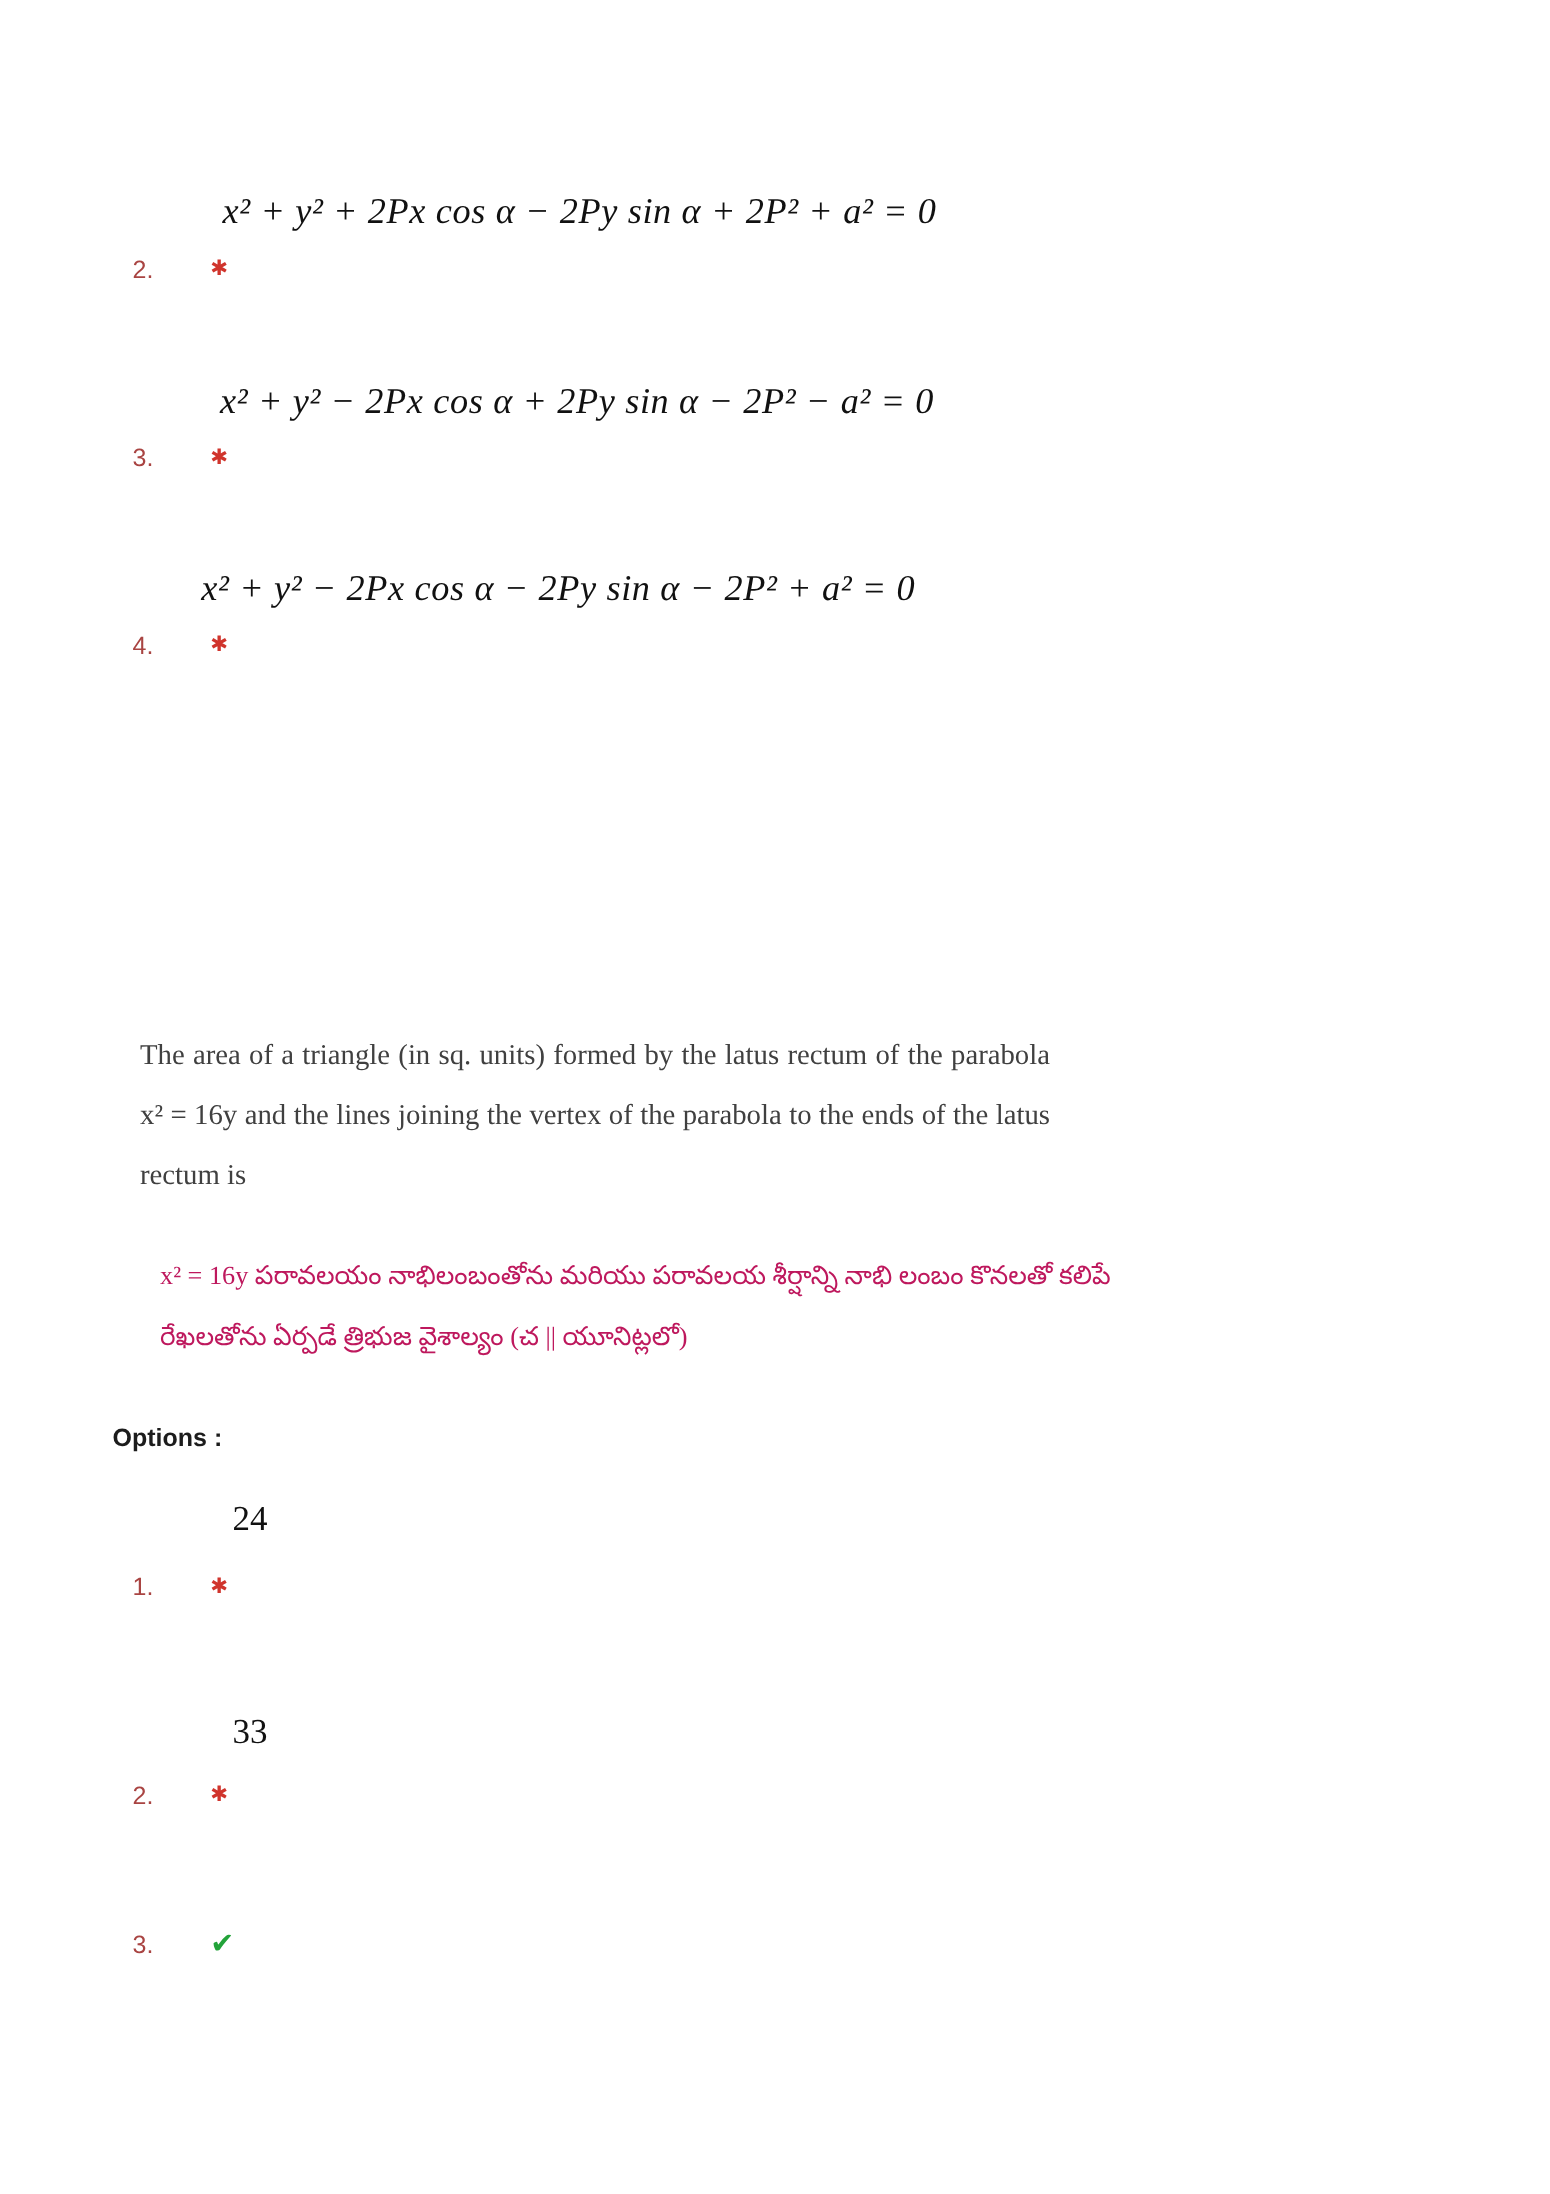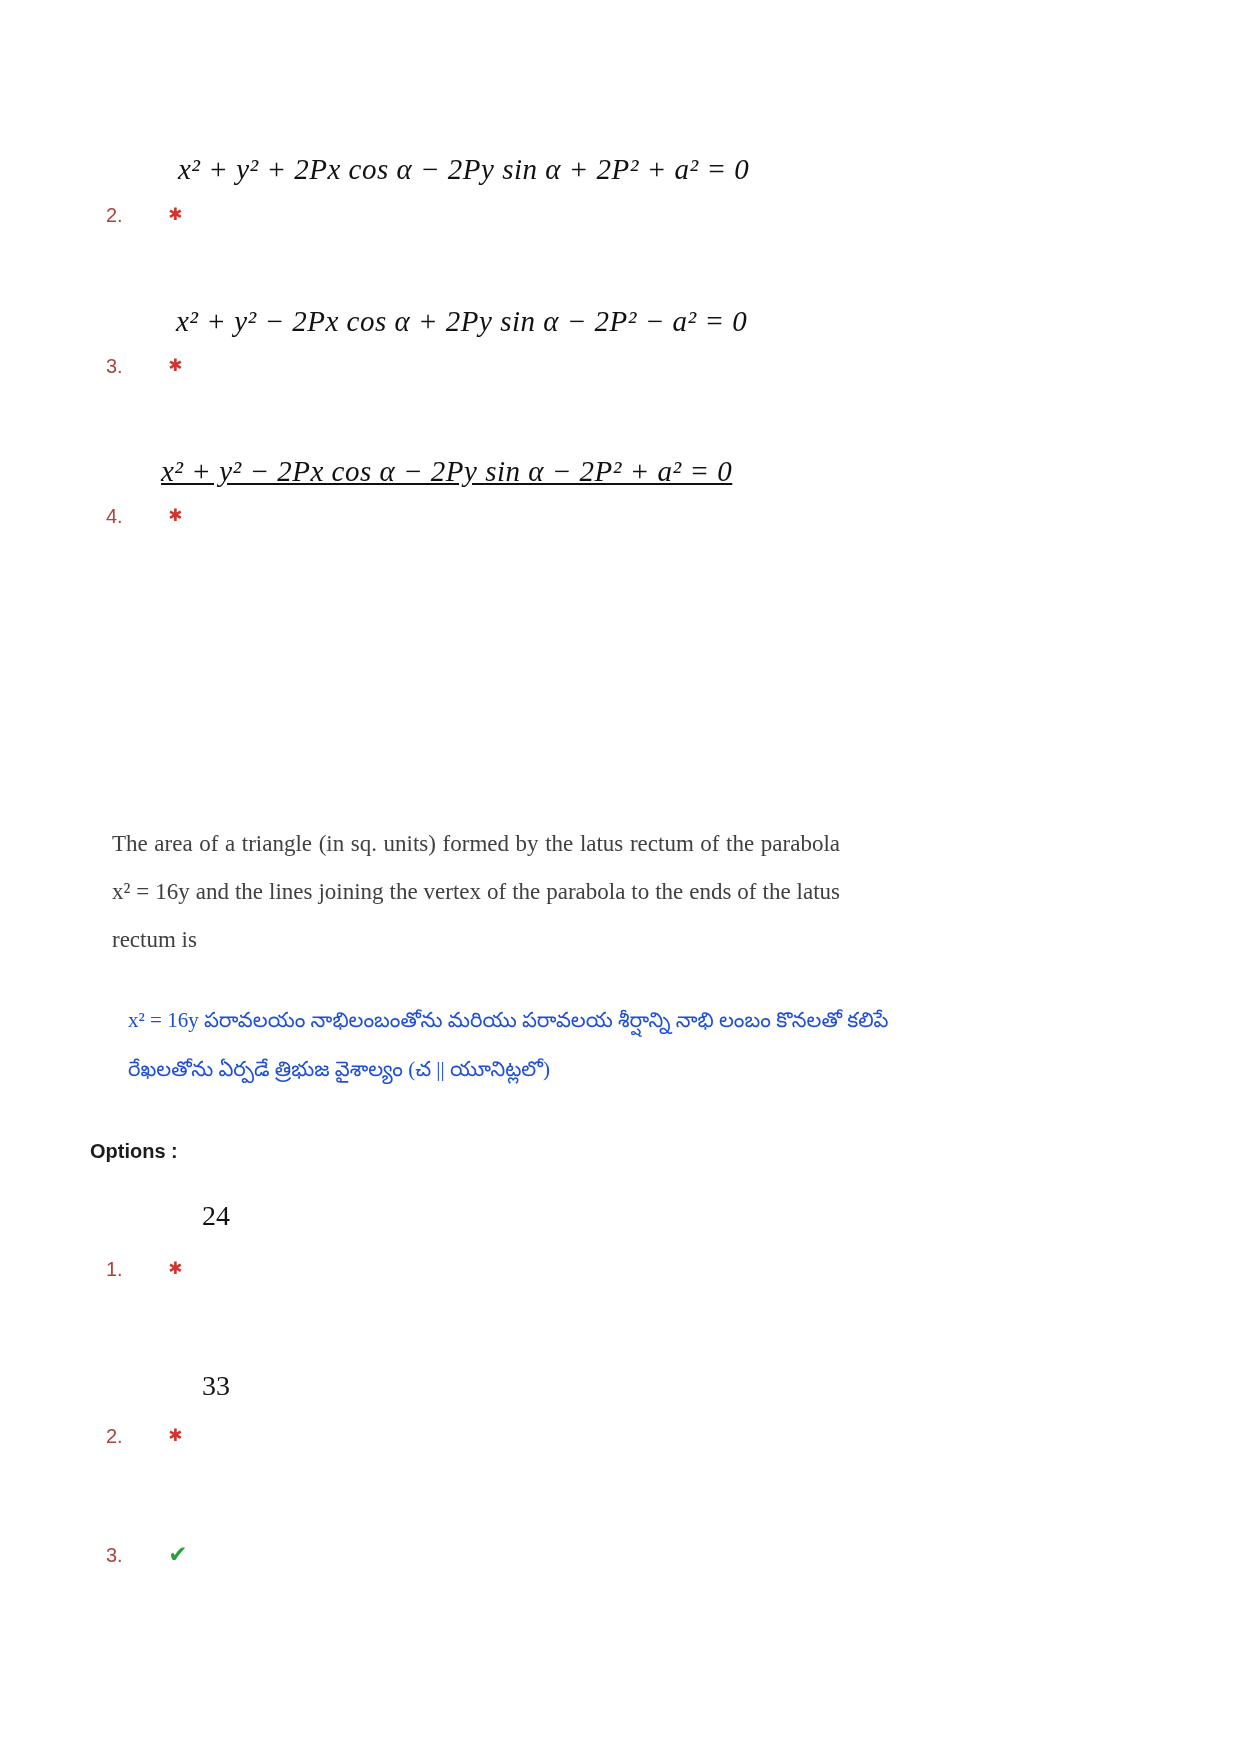--- a/index.html
+++ b/index.html
@@ -64,43 +64,42 @@
     text-align:justify;
     color:#404040;
   }
   .q-telugu{
     position:absolute;
     left:80px; top:948px;
     width:800px;
     font-family:"Liberation Serif",serif;
     font-size:21px;
     line-height:49px;
-    color:#1d4ed8;
+    color:#be185d;
   }
   .options-label{
     position:absolute;
     left:42px; top:1092px;
     font-size:20px;
     font-weight:700;
     color:var(--bold-text);
   }
   .opt-value{
     position:absolute;
     font-family:"Liberation Serif",serif;
     font-size:28px;
     color:#111;
     white-space:nowrap;
-    margin-left:16px;
   }
   
   .f-opt2{left:130px; top:105px;}
   .m-opt2{left:42px;  top:156px;}
   .f-opt3{left:128px; top:257px;font-style:italic;}
   .m-opt3{left:42px;  top:307px;}
-  .f-opt4{left:113px; top:407px;text-decoration:underline;}
+  .f-opt4{left:113px; top:407px;}
   .m-opt4{left:42px;  top:457px;}
   .v-q56-1{left:138px; top:1152px;}
   .m-q56-1{left:42px;  top:1210px;}
   .v-q56-2{left:138px; top:1322px;}
   .m-q56-2{left:42px;  top:1377px;}
   .m-q56-3{left:42px;  top:1493px;}
 </style>
 </head>
 <body>
 

